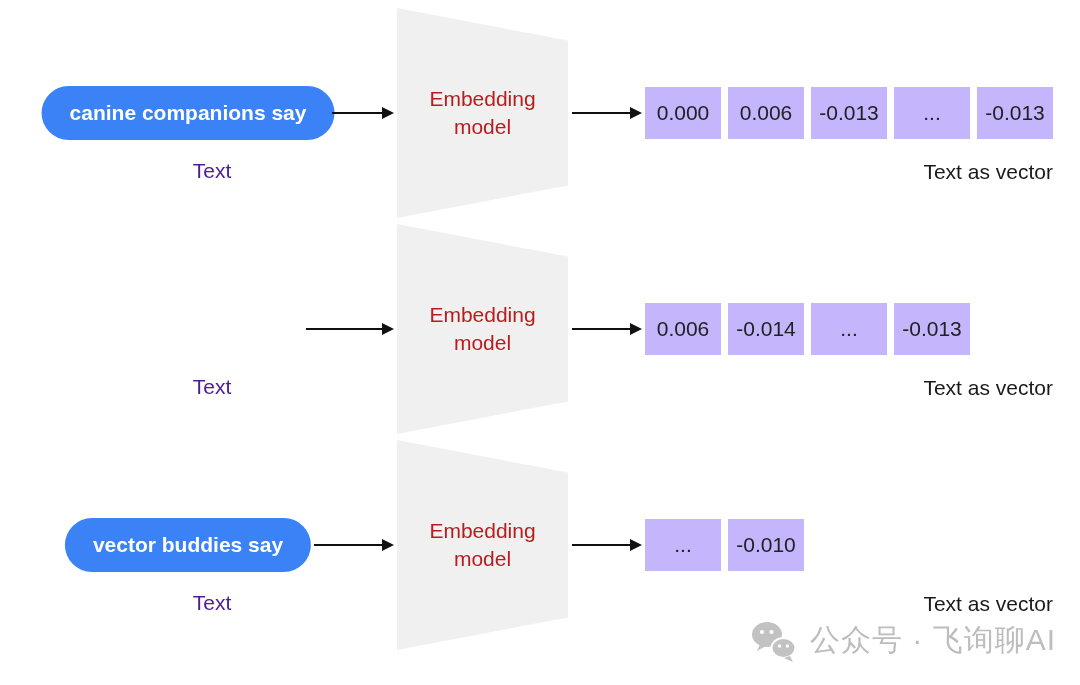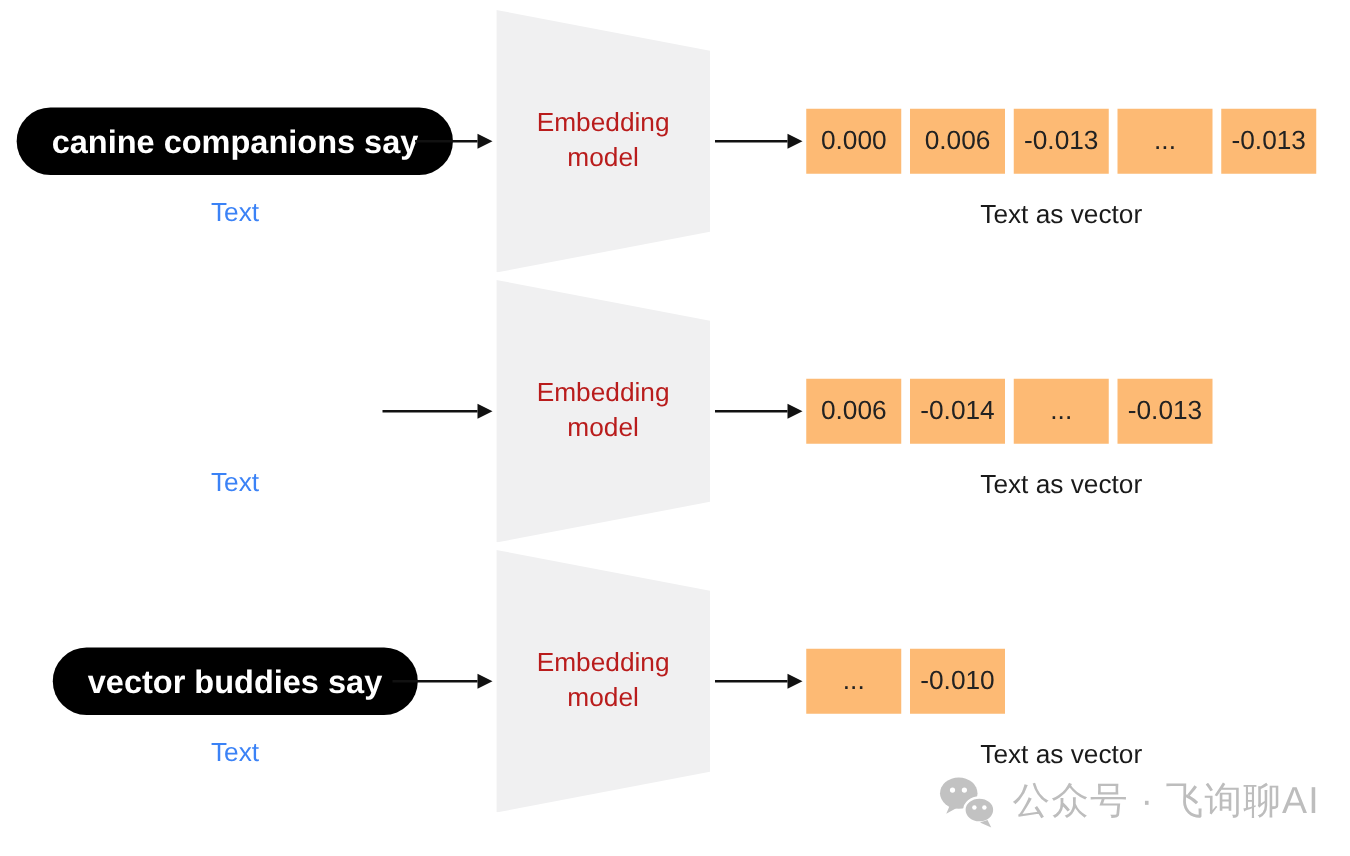--- a/index.html
+++ b/index.html
@@ -33,38 +33,39 @@
     width: 380px;
     height: 100%;
   }
   .pill {
     position: absolute;
     top: 78px;
     left: 188px;
     transform: translateX(-50%);
     height: 54px;
     border-radius: 27px;
-    background: #000000;
+    background: #3b82f6;
     color: #ffffff;
-    font-size: 26px;
+    font-size: 21px;
     font-weight: bold;
     display: flex;
     align-items: center;
     justify-content: center;
     padding: 0 28px;
     white-space: nowrap;
   }
   .text-label {
     position: absolute;
     top: 151px;
     left: 0;
     width: 376px;
     text-align: center;
     font-size: 21px;
-    color: #3b82f6;
+    color: #4c1d95;
+    padding-left: 24px;
   }
 
   
   .arrow {
     position: absolute;
     top: 104px;
     height: 2px;
     background: #111111;
   }
   .arrow::after {
@@ -108,33 +109,33 @@
   .vector {
     position: absolute;
     left: 645px;
     top: 79px;
     display: flex;
     gap: 7px;
   }
   .cell {
     width: 76px;
     height: 52px;
-    background: #fdba74;
+    background: #c4b5fd;
     display: flex;
     align-items: center;
     justify-content: center;
     font-size: 21px;
     color: #222222;
   }
   .vector-label {
     position: absolute;
     left: 645px;
     top: 152px;
     width: 408px;
-    text-align: center;
+    text-align: right;
     font-size: 21px;
     color: #1a1a1a;
   }
 
   
   .watermark {
     position: absolute;
     left: 750px;
     top: 620px;
     display: flex;

